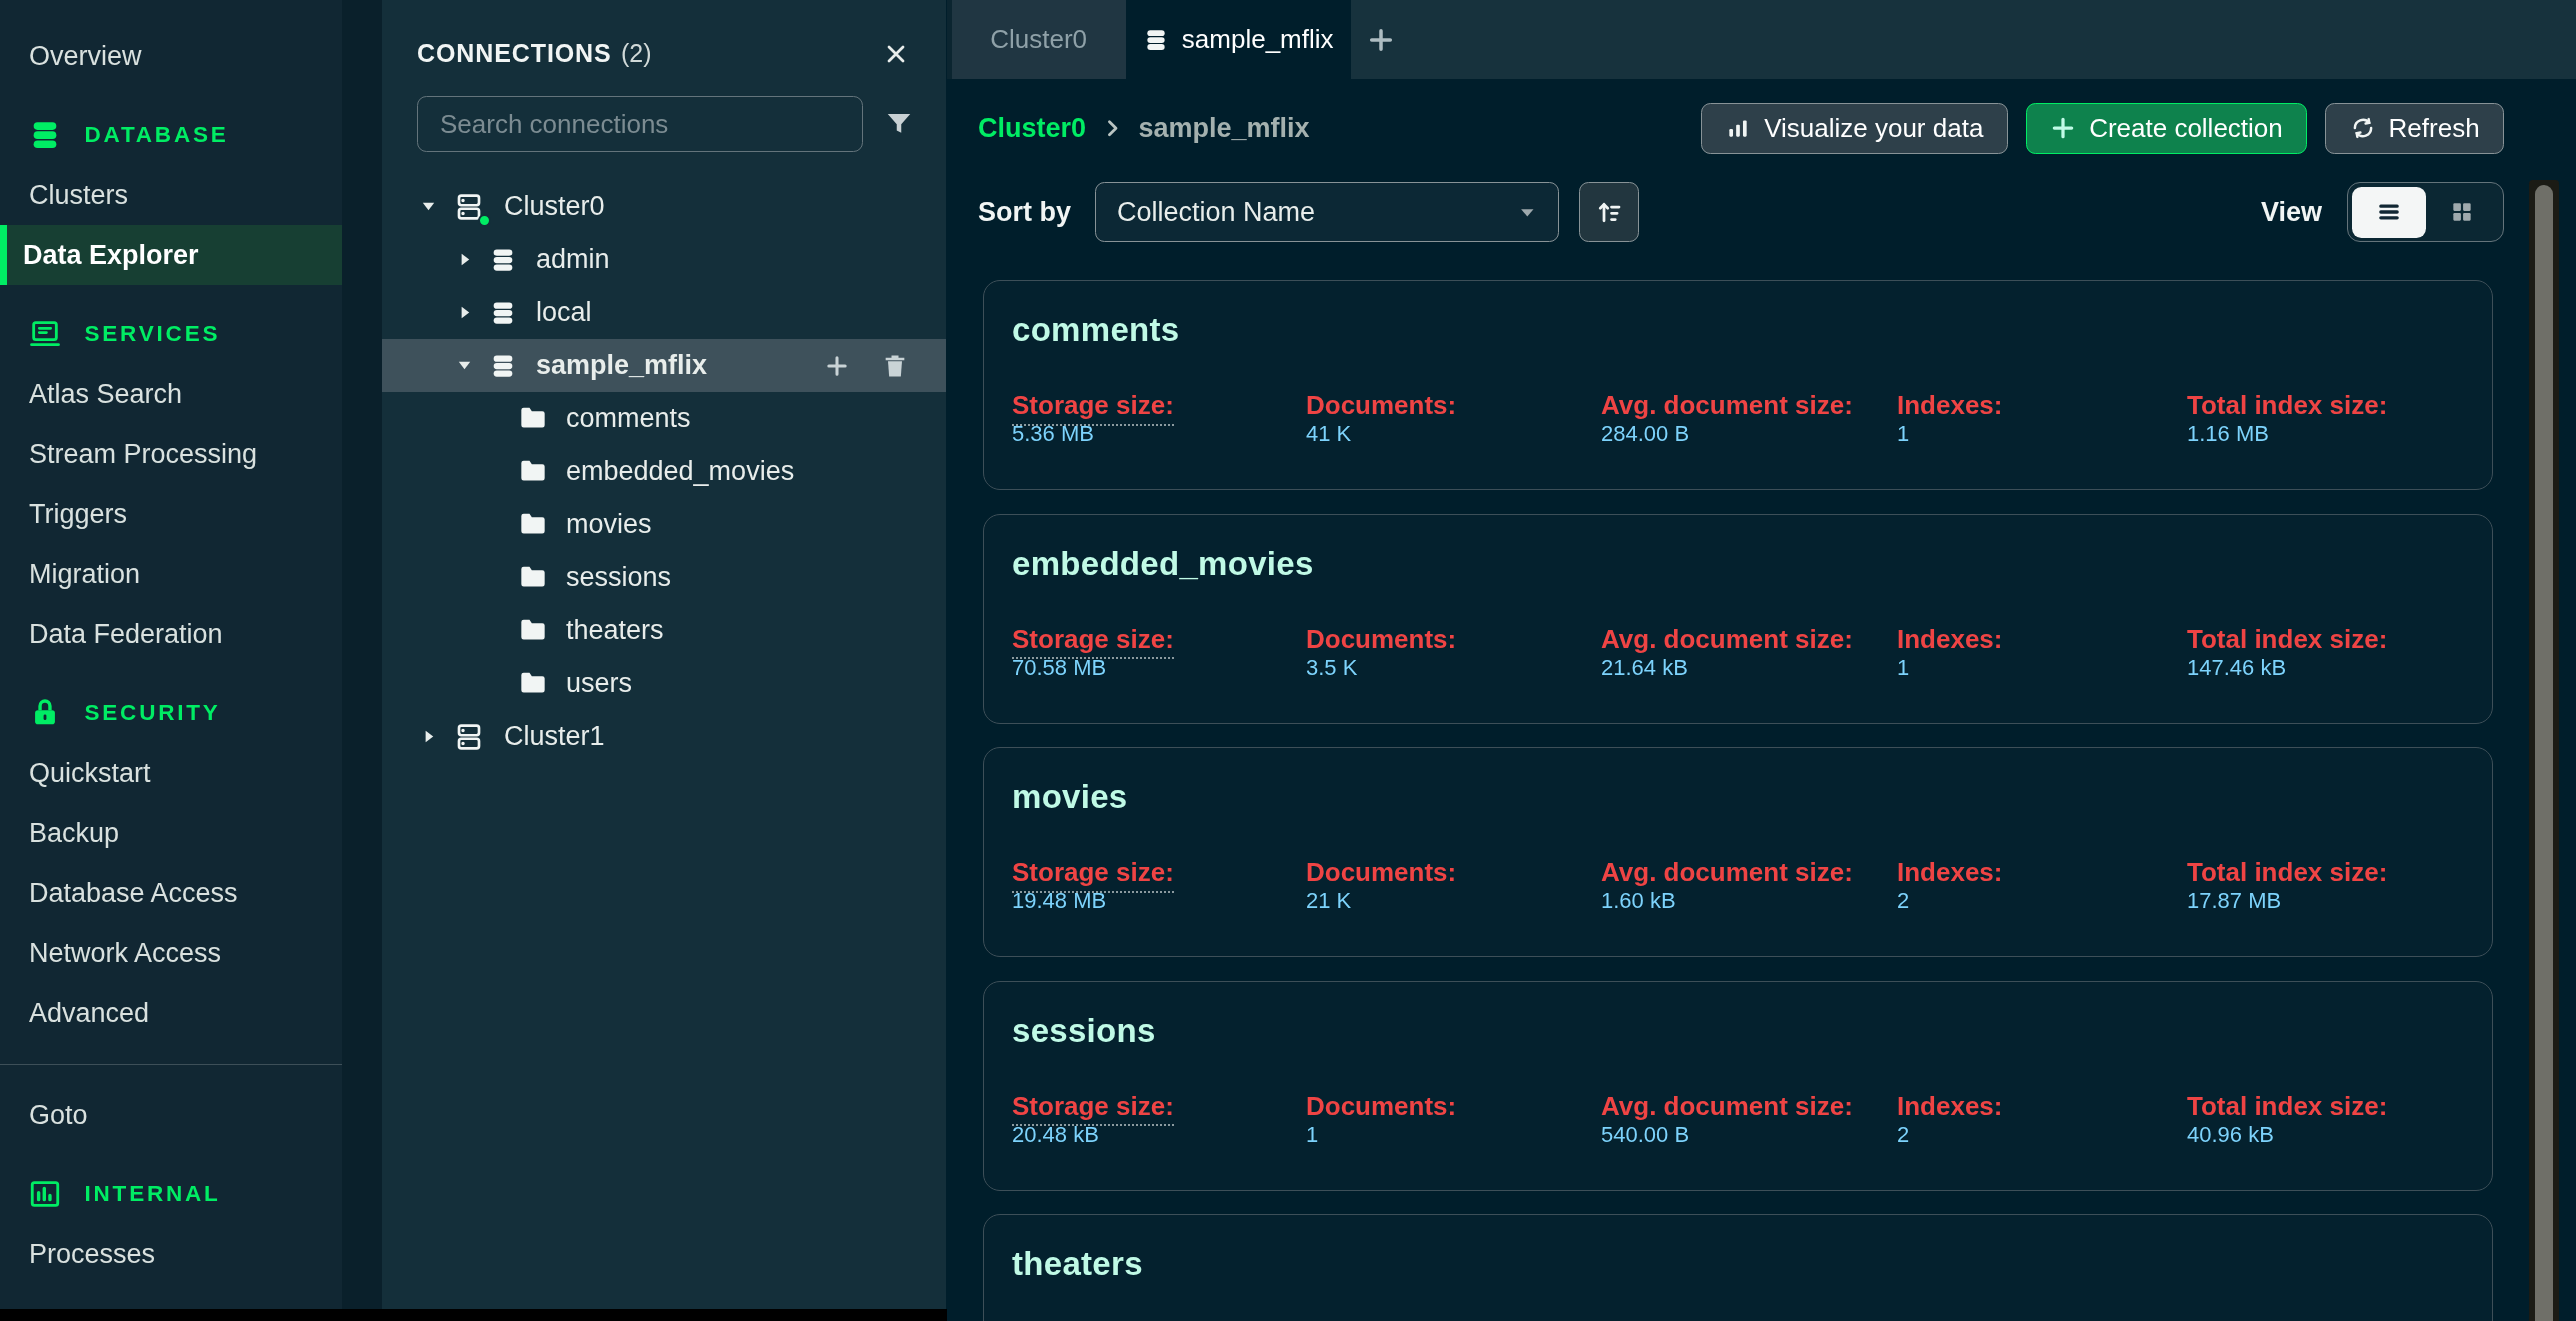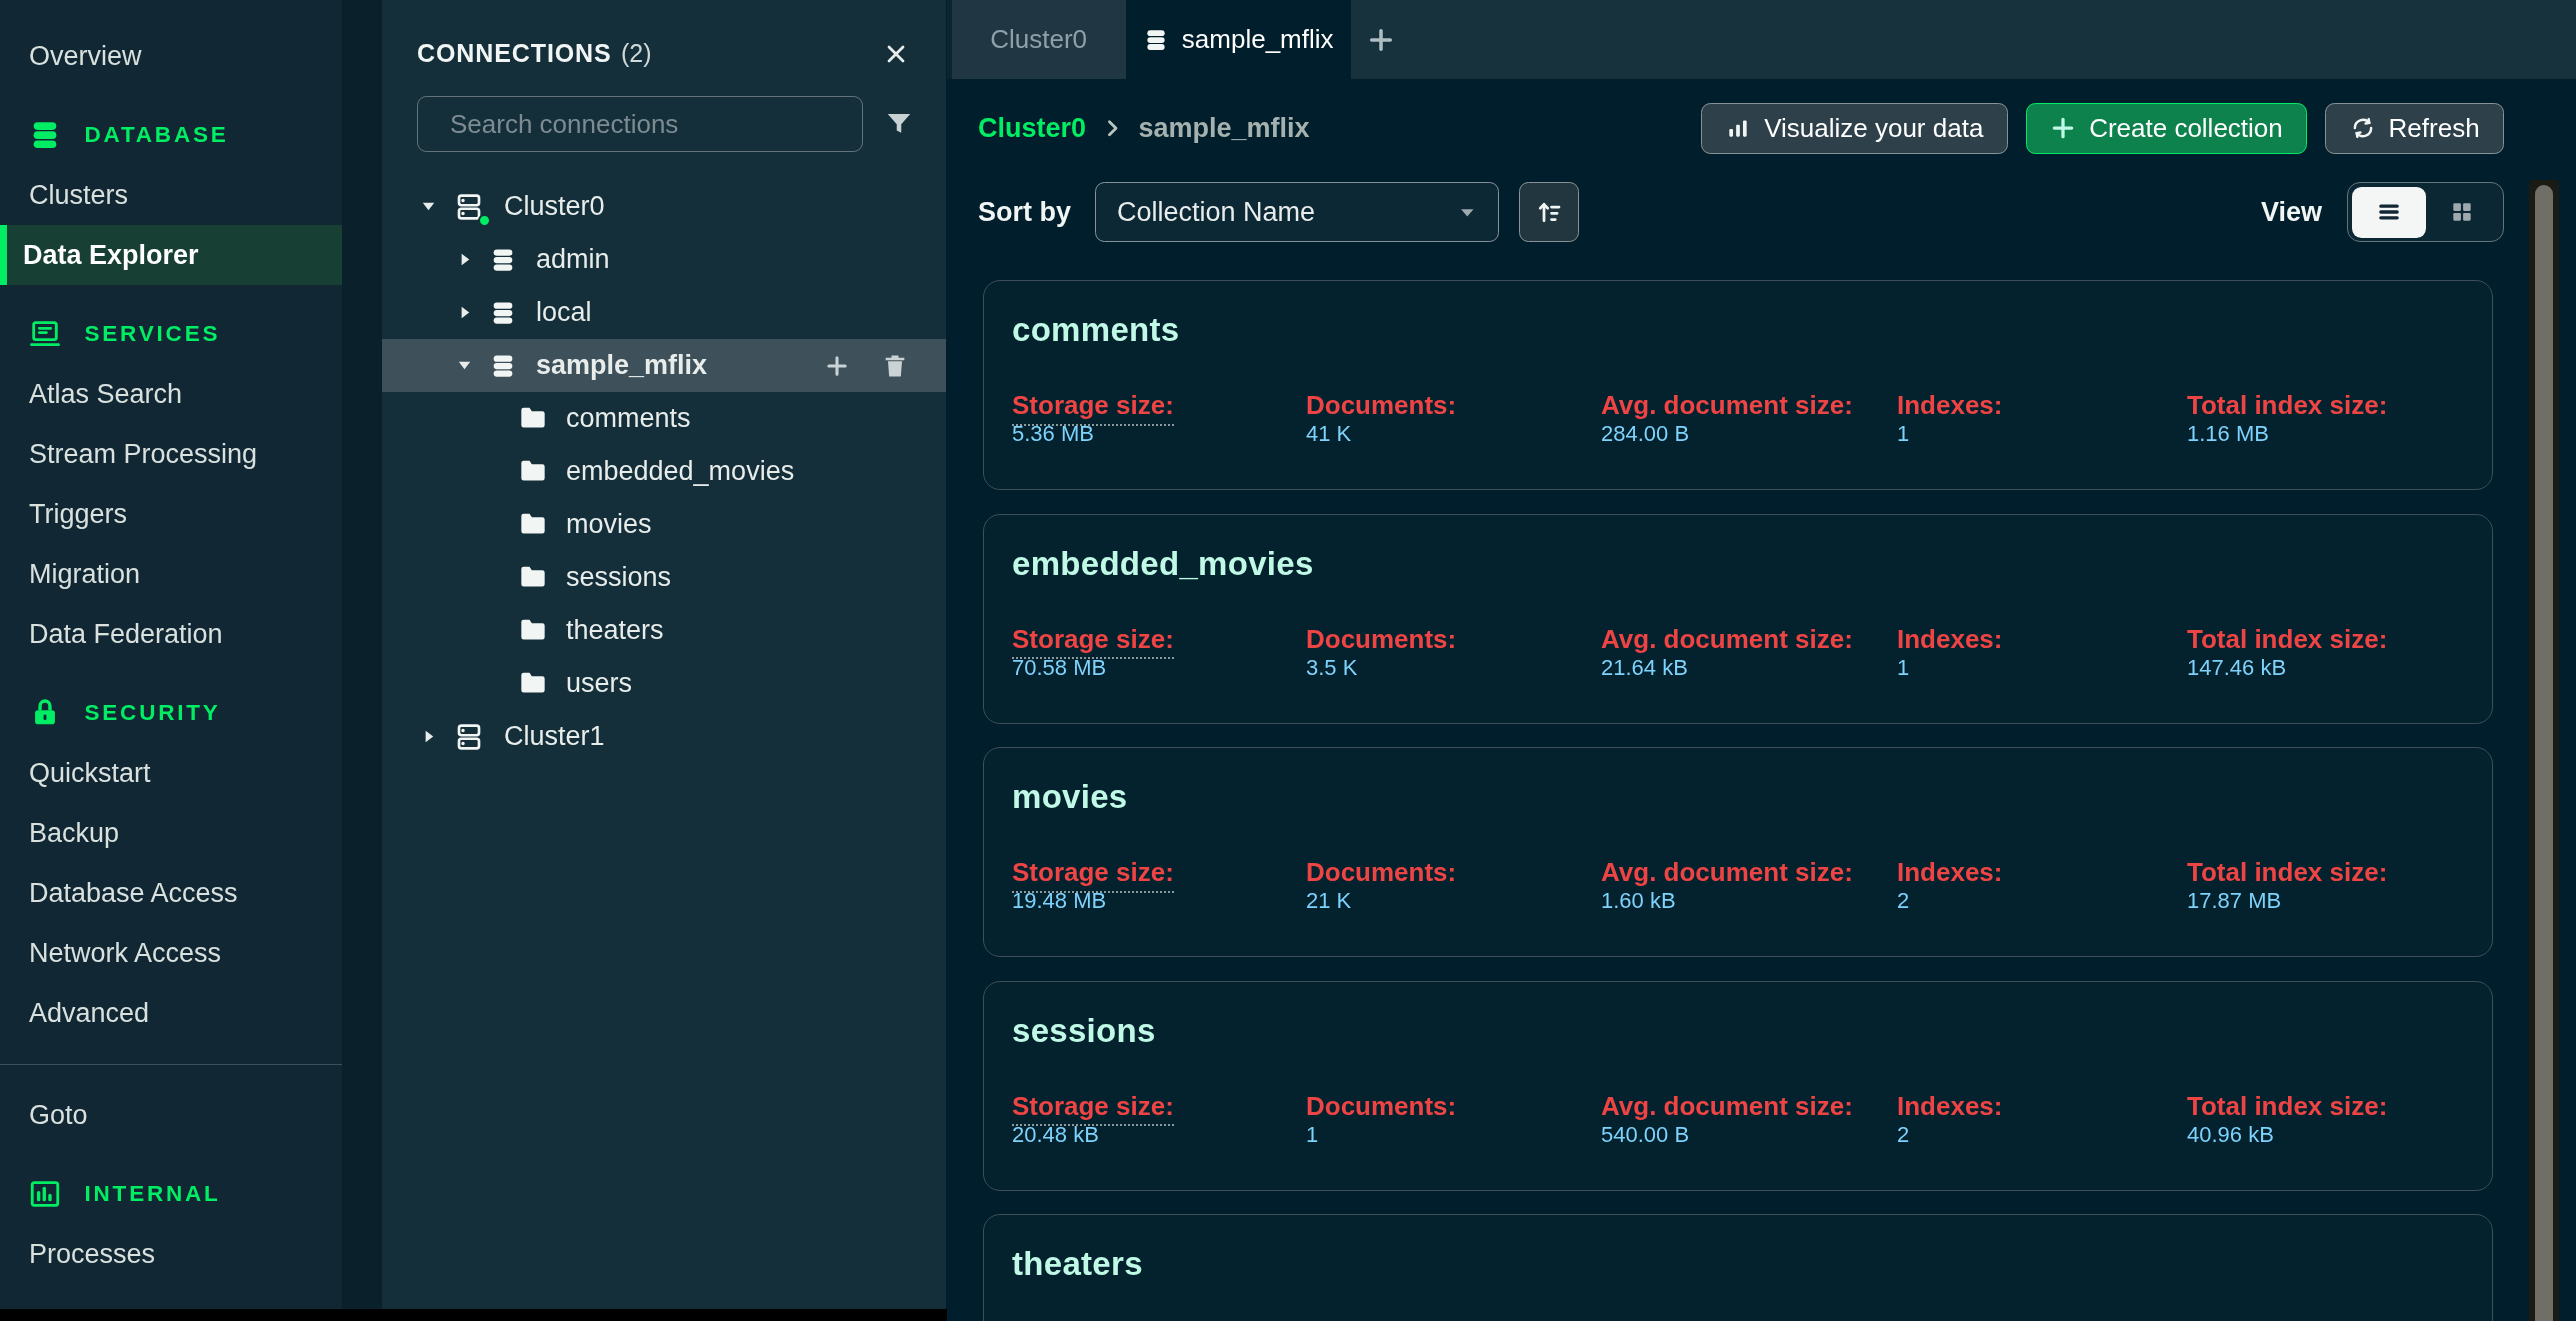--- a/index.html
+++ b/index.html
@@ -40,21 +40,21 @@
   }
   .conn-header {
     display:flex; align-items:center; padding:39px 36px 0 35px;
   }
   .conn-title { font-size:25px; font-weight:bold; letter-spacing:0.9px; color:#F1F5F4; }
   .conn-count { font-size:25px; font-weight:400; color:#D0D9D8; margin-left:9.4px; }
   .conn-close { margin-left:auto; cursor:pointer; color:#E8EDEB; }
   .conn-search { display:flex; align-items:center; gap:20.6px; margin:28px 32px 0 35px; }
   .conn-search input {
     flex:1; height:56px; background:transparent; border:1.4px solid #64747B; border-radius:9.4px;
-    padding:0 32px; font-size:26px; color:#E8EDEB; outline:none;
+    padding:0 22px; font-size:26px; color:#E8EDEB; outline:none;
     font-family:"Liberation Sans","DejaVu Sans",sans-serif;
   }
   .conn-search input::placeholder { color:#7C8C92; }
   .tree { margin-top:28px; font-size:27px; }
   .trow { height:53px; display:flex; align-items:center; cursor:pointer; position:relative; }
   .trow .caret { width:19px; margin-right:15px; color:#E8EDEB; flex:0 0 auto; }
   .trow .nicon { margin-right:19px; color:#F1F5F4; flex:0 0 auto; position:relative; }
   .lvl0 { padding-left:37px; }
   .lvl1 { padding-left:73px; }
   .lvl2 { padding-left:137px; }
@@ -85,21 +85,21 @@
     height:51px; display:flex; align-items:center; gap:13px; padding:0 23.4px;
     border-radius:9.4px; font-size:26px; color:#FFFFFF; cursor:pointer; white-space:nowrap;
   }
   .btn-dark { background:#2E404A; border:1.4px solid #889397; }
   .btn-green { background:#0E824D; border:1.9px solid #00ED64; }
   .btn-green .plus-glyph { color:#C0FAE6; }
 
   .sort-row { display:flex; align-items:center; margin:28px 72px 0 31px; height:60px; }
   .sort-label, .view-label { font-size:27px; font-weight:bold; color:#F1F5F4; }
   .dropdown {
-    margin-left:24.4px; width:404px; height:60px; border:1.4px solid #889397; border-radius:9.4px;
+    margin-left:24.4px; width:464px; height:60px; border:1.4px solid #889397; border-radius:9.4px;
     background:#0C2835; display:flex; align-items:center; padding:0 20.6px; font-size:27px; cursor:pointer;
   }
   .dropdown .dd-caret { margin-left:auto; color:#9FA9AD; }
   .sort-dir-btn {
     margin-left:19.7px; width:60px; height:60px; border:1.4px solid #889397; border-radius:9.4px;
     background:#22363F; display:flex; align-items:center; justify-content:center; cursor:pointer; color:#F1F5F4;
   }
   .view-group { margin-left:auto; display:flex; align-items:center; }
   .segmented {
     margin-left:25px; width:157px; height:60px; border:1.4px solid #64747B; border-radius:13px;

